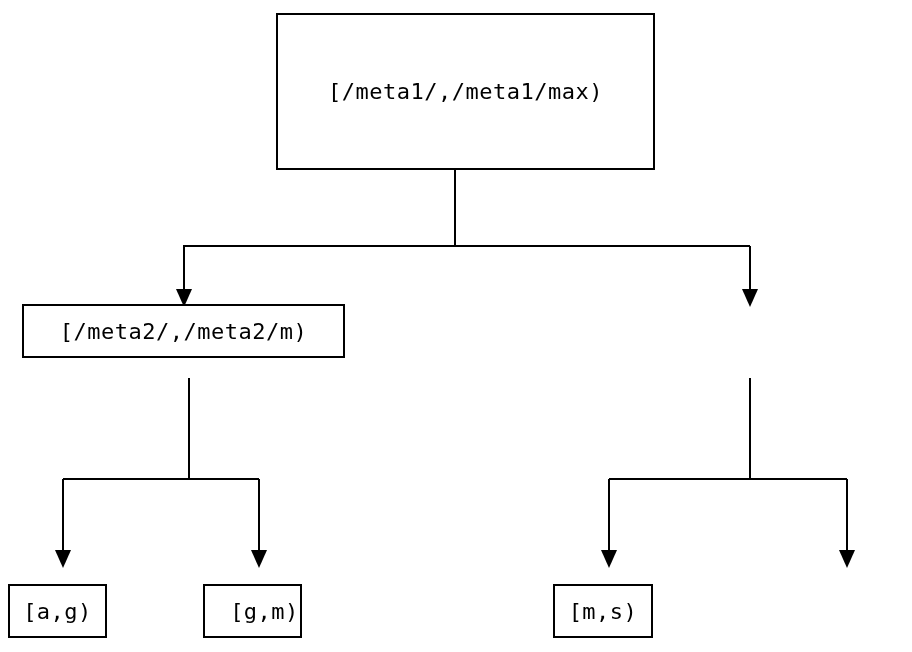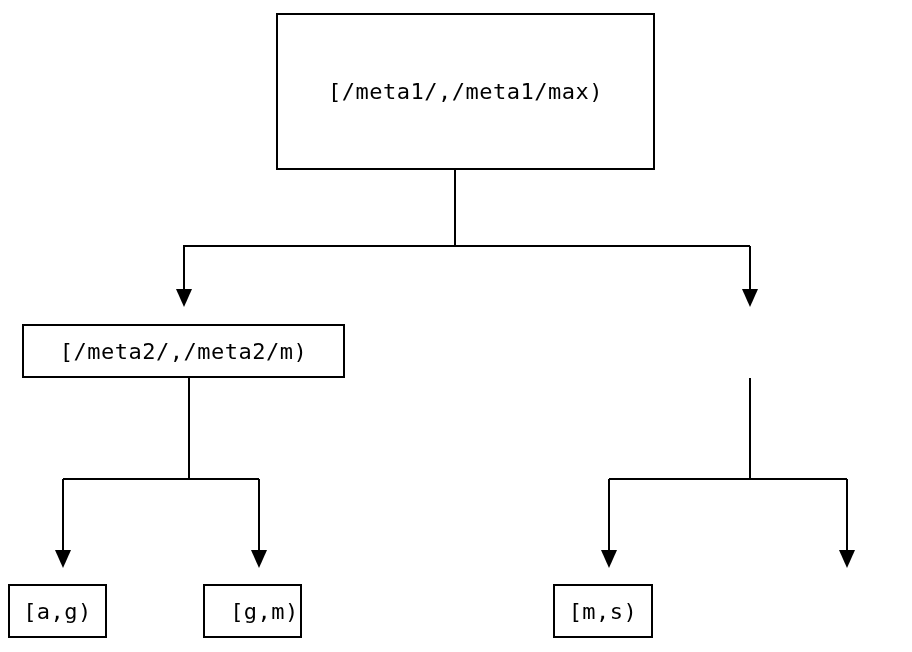--- a/index.html
+++ b/index.html
@@ -30,21 +30,21 @@
     background: #ffffff;
     color: #000000;
     display: flex;
     align-items: center;
     justify-content: center;
     font-size: 22px;
     white-space: pre;
     letter-spacing: 0.5px;
   }
   .node-root  { left: 260px; top: 13px;  width: 379px; height: 157px; margin-left: 16px; }
-  .node-left  { left: 22px;  top: 324px; width: 323px; height: 54px; }
+  .node-left  { left: 22px;  top: 304px; width: 323px; height: 54px; }
   .node-right { left: 583px; top: 324px; width: 319px; height: 54px; }
   .node-leaf-ag   { left: 8px;   top: 584px; width: 99px;  height: 54px; }
   .node-leaf-gm   { left: 203px; top: 584px; width: 99px;  height: 54px; padding-left: 24px; }
   .node-leaf-ms   { left: 553px; top: 584px; width: 100px; height: 54px; text-align: center; }
   .node-leaf-smax { left: 778px; top: 584px; width: 124px; height: 54px; }
 </style>
 </head>
 <body>
 
 <div class="canvas">

